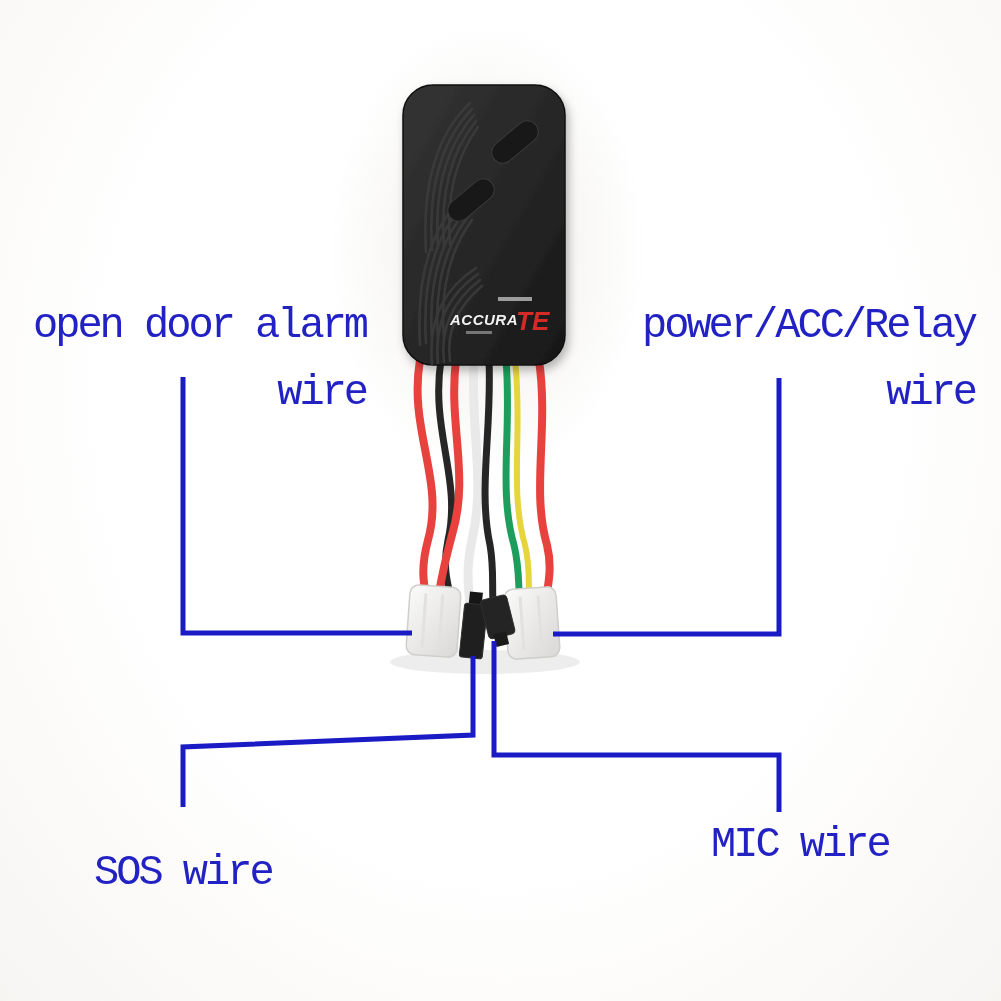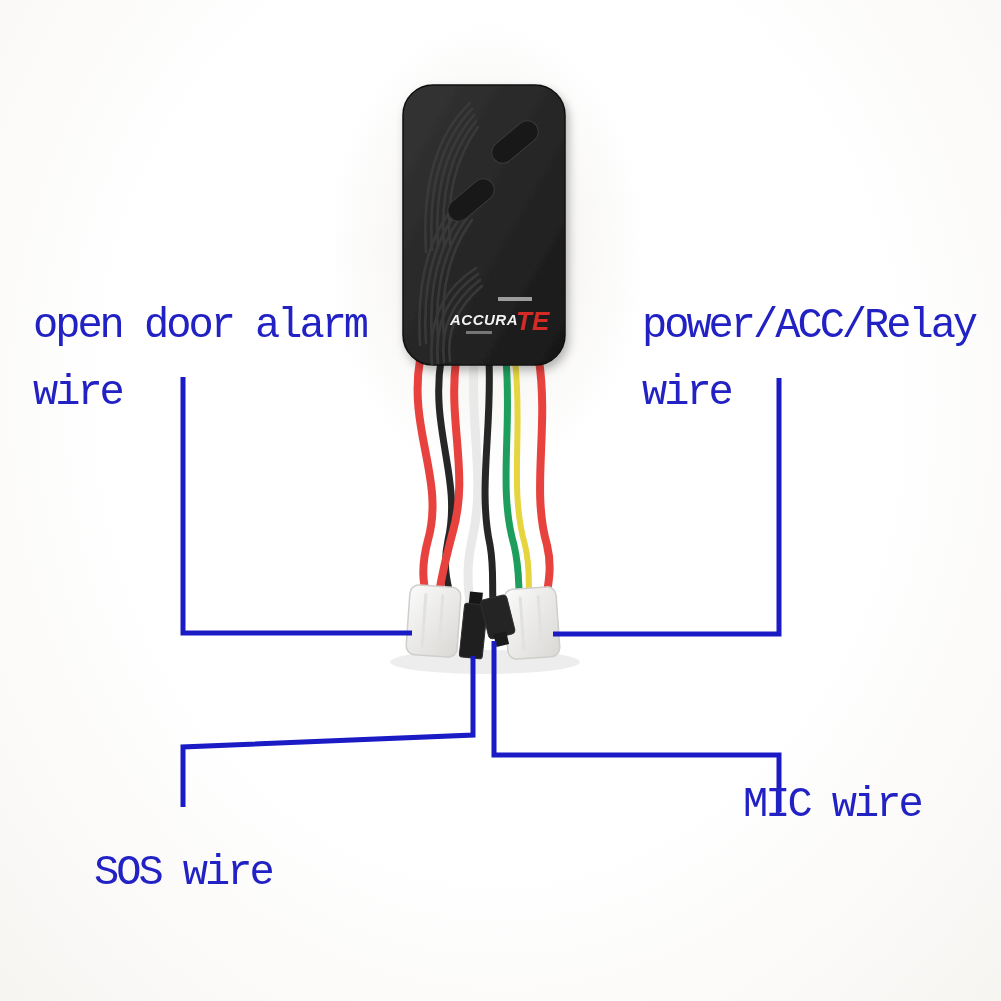--- a/index.html
+++ b/index.html
@@ -14,21 +14,21 @@
   .label{
     position:absolute;
     color:#2222c4;
     font-family:"Liberation Mono", monospace;
     font-weight:normal;
     font-size:42px;
     letter-spacing:-3px;
     line-height:67px;
     white-space:nowrap;
   }
-  .label .l2{display:block;}
+  .label .l2{display:block;text-align:right;}
 </style>
 </head>
 <body>
 
 <div class="stage">
 
   <svg width="1001" height="1001" viewBox="0 0 1001 1001">
     <defs>
       <linearGradient id="devGrad" x1="0" y1="0" x2="1" y2="1">
         <stop offset="0" stop-color="#343434"></stop>
@@ -136,17 +136,17 @@
 
   <div class="label" style="left:642px;top:293px;">
     <span class="l1">power/ACC/Relay</span>
     <span class="l2">wire</span>
   </div>
 
   <div class="label" style="left:94px;top:840px;">
     <span>SOS wire</span>
   </div>
 
-  <div class="label" style="left:711px;top:772px;margin-left:32px;">
+  <div class="label" style="left:711px;top:812px;">
     <span>MIC wire</span>
   </div>
 
 </div>
 
 </body></html>

